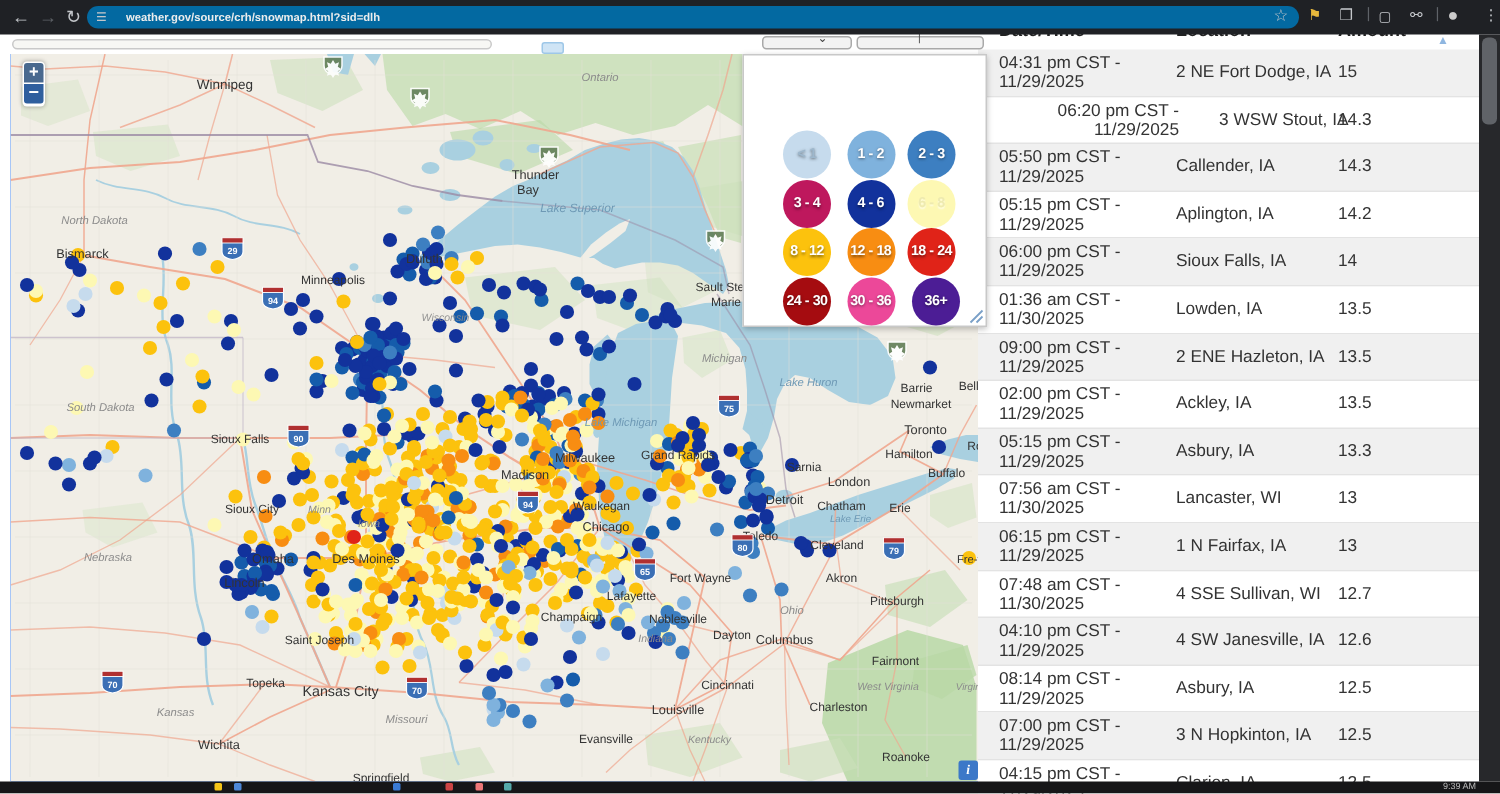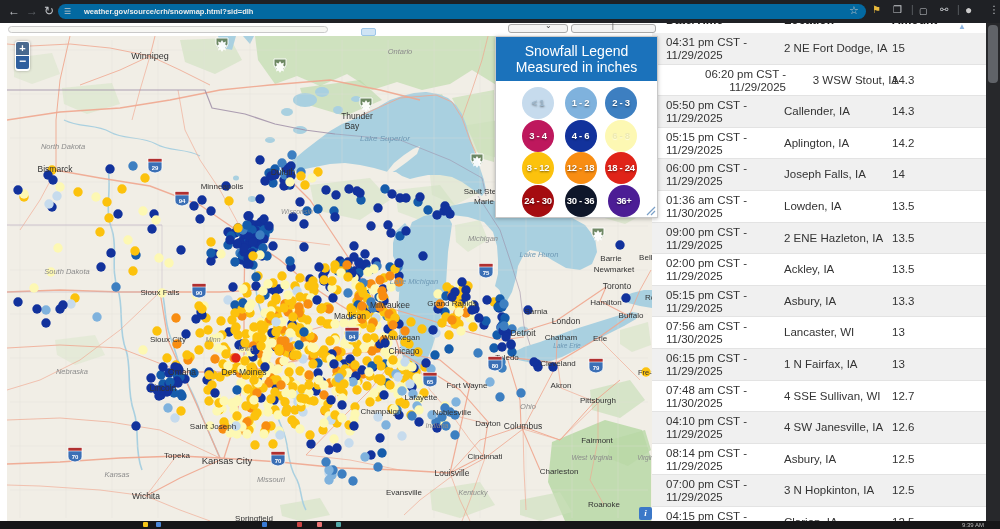--- a/index.html
+++ b/index.html
@@ -53,21 +53,21 @@
       <div class="tloc">Callender, IA</div>
       <div class="tamt">14.3</div>
     </div>
 <div class="trow" style="top:127.8px;">
       <div class="tdate">05:15 pm CST -<br>11/29/2025</div>
       <div class="tloc">Aplington, IA</div>
       <div class="tamt">14.2</div>
     </div>
 <div class="trow odd" style="top:159.4px;">
       <div class="tdate">06:00 pm CST -<br>11/29/2025</div>
-      <div class="tloc">Joseph Falls, IA</div>
+      <div class="tloc">Sioux Falls, IA</div>
       <div class="tamt">14</div>
     </div>
 <div class="trow" style="top:191.0px;">
       <div class="tdate">01:36 am CST -<br>11/30/2025</div>
       <div class="tloc">Lowden, IA</div>
       <div class="tamt">13.5</div>
     </div>
 <div class="trow odd" style="top:222.6px;">
       <div class="tdate">09:00 pm CST -<br>11/29/2025</div>
       <div class="tloc">2 ENE Hazleton, IA</div>
@@ -1488,32 +1488,31 @@
         </g>
 <g opacity="0.9">
           <path d="M592,228 h12 v6 q0,4 -6,6 q-6,-2 -6,-6 Z" fill="#637f58" stroke="#fff" stroke-width="1"></path>
           <path d="M598,230 l1.5,2.5 l2.5,-1 l-0.8,3 l2.3,1.5 l-2.3,1.5 l0.8,3 l-2.5,-1 l-1.5,2.5 l-1.5,-2.5 l-2.5,1 l0.8,-3 l-2.3,-1.5 l2.3,-1.5 l-0.8,-3 l2.5,1 Z" fill="#fff"></path>
         </g>
       </g>
 </svg>
 </div>
 
 <div id="legend">
- <div id="leghead">Snowfall Legend<br>Measured in inches</div>
 <div class="lc" style="left:26px;top:50.2px;background:#c6dbed;color:#9db7cc;text-shadow:0 1px 2px rgba(0,0,0,.5);">&lt; 1</div>
 <div class="lc" style="left:68.5px;top:50.2px;background:#7fb2dd;color:#fff;text-shadow:0 1px 2px rgba(0,0,0,.5);">1 - 2</div>
 <div class="lc" style="left:109px;top:50.2px;background:#3d7fc1;color:#fff;text-shadow:0 1px 2px rgba(0,0,0,.5);">2 - 3</div>
 <div class="lc" style="left:26px;top:82.80000000000001px;background:#be185d;color:#fff;text-shadow:0 1px 2px rgba(0,0,0,.5);">3 - 4</div>
 <div class="lc" style="left:68.5px;top:82.80000000000001px;background:#12329c;color:#fff;text-shadow:0 1px 2px rgba(0,0,0,.5);">4 - 6</div>
 <div class="lc" style="left:109px;top:82.80000000000001px;background:#fdf8b3;color:#eeeab0;text-shadow:0 1px 1px rgba(255,255,255,.6);">6 - 8</div>
 <div class="lc" style="left:26px;top:115.30000000000001px;background:#fcc20d;color:#fff;text-shadow:0 1px 2px rgba(0,0,0,.5);">8 - 12</div>
 <div class="lc" style="left:68.5px;top:115.30000000000001px;background:#f88d12;color:#fff;text-shadow:0 1px 2px rgba(0,0,0,.5);">12 - 18</div>
 <div class="lc" style="left:109px;top:115.30000000000001px;background:#e02318;color:#fff;text-shadow:0 1px 2px rgba(0,0,0,.5);">18 - 24</div>
 <div class="lc" style="left:26px;top:147.8px;background:#a50c10;color:#fff;text-shadow:0 1px 2px rgba(0,0,0,.5);">24 - 30</div>
-<div class="lc" style="left:68.5px;top:147.8px;background:#0f172a;color:#fff;text-shadow:0 1px 2px rgba(0,0,0,.5);">30 - 36</div>
+<div class="lc" style="left:68.5px;top:147.8px;background:#ec4899;color:#fff;text-shadow:0 1px 2px rgba(0,0,0,.5);">30 - 36</div>
 <div class="lc" style="left:112px;top:147.8px;background:#4c1d95;color:#fff;text-shadow:0 1px 2px rgba(0,0,0,.5);text-align:center;">36+</div>
  <svg width="10" height="10" style="position:absolute;right:1px;bottom:1px;">
       <path d="M9,1 L1,9 M9,5 L5,9" stroke="#7aa0c8" stroke-width="1.2"></path>
     </svg>
 </div>
 
 <div style="position:absolute;left:15px;top:41px;width:15px;height:30px;background:#fff;border-radius:3px;box-shadow:0 0 3px rgba(0,0,0,.3);z-index:21;"></div>
 <div style="position:absolute;left:16px;top:42px;width:13px;height:13px;background:#49698f;color:#fff;font-size:11px;font-weight:bold;text-align:center;line-height:13px;z-index:22;border-radius:2px 2px 0 0;">+</div>
 <div style="position:absolute;left:16px;top:56px;width:13px;height:13px;background:#2f5f9e;color:#fff;font-size:12px;font-weight:bold;text-align:center;line-height:11px;z-index:22;border-radius:0 0 2px 2px;">−</div>
 

